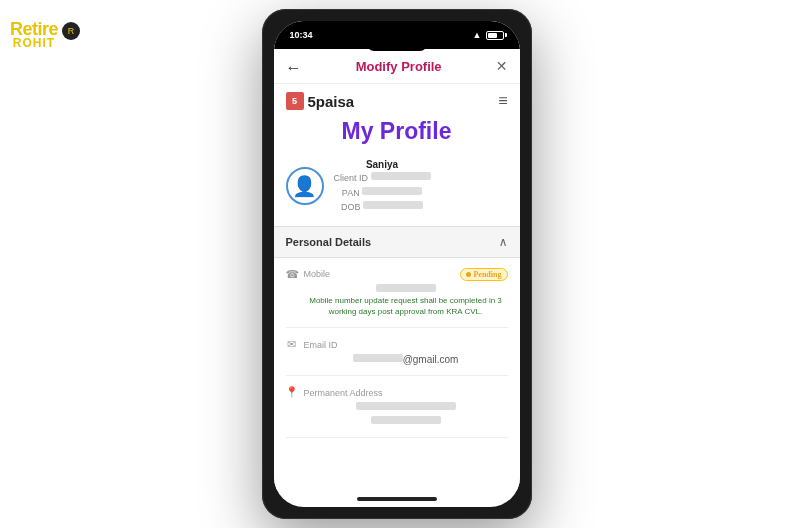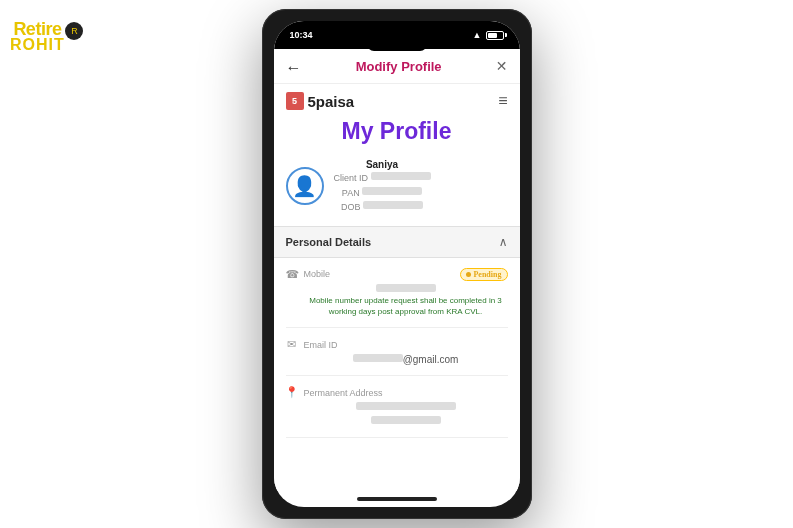--- a/index.html
+++ b/index.html
@@ -28,21 +28,21 @@
       font-size: 18px;
       font-weight: 900;
       color: #000;
       line-height: 1;
       letter-spacing: -0.5px;
     }
     .watermark-retire span {
       color: #e8c400;
     }
     .watermark-rohit {
-      font-size: 16px;
+      font-size: 12px;
       font-weight: 700;
       color: #e8c400;
       letter-spacing: 1px;
       margin-top: -2px;
     }
     .watermark-icon {
       position: absolute;
       top: 2px;
       right: -22px;
       width: 18px;

